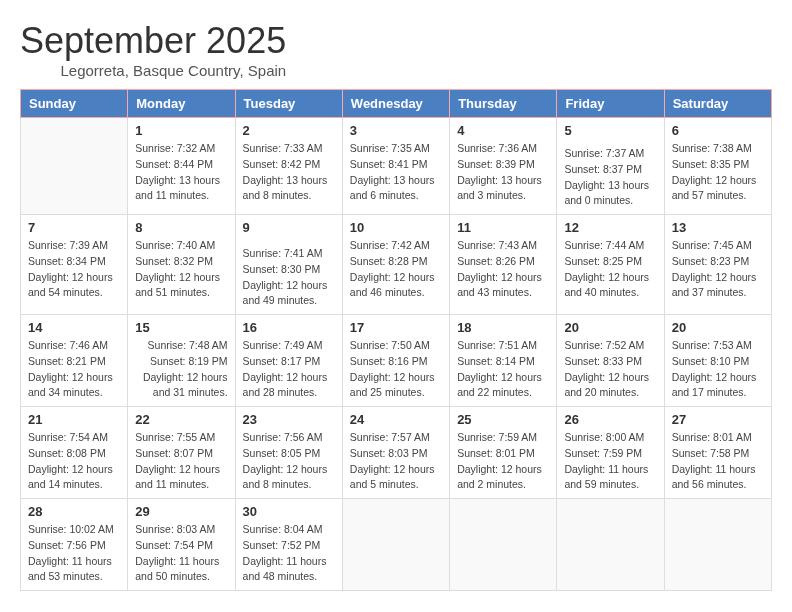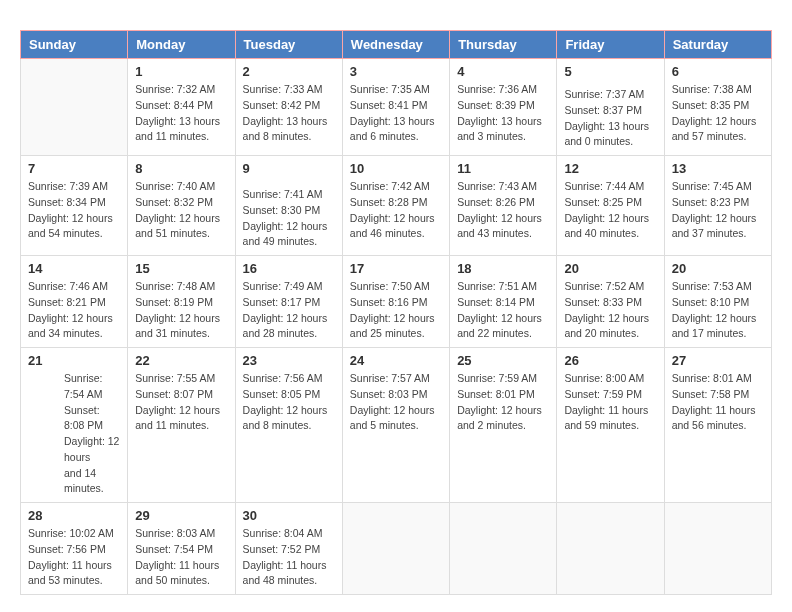--- a/index.html
+++ b/index.html
@@ -60,20 +60,24 @@
       background: #f9f9f9;
     }
     tr.week-row td {
       height: 90px;
     }
   </style>
 </head>
 <body>
 
 <div class="header-area">
+  <div class="title-area">
+    <div style="font-size:36px;font-weight:normal;color:#333;">September 2025</div>
+    <div style="font-size:15px;color:#555;">Legorreta, Basque Country, Spain</div>
+  </div>
 </div>
 
 <table class="calendar-table">
   <thead>
     <tr>
     <th>Sunday</th>
         <th>Monday</th>
         <th>Tuesday</th>
         <th>Wednesday</th>
         <th>Thursday</th>
@@ -181,21 +185,21 @@
       <tr class="week-row">
         <td>
           <span class="cell-date">14</span>
           <div class="cell-info" style="white-space: pre-line;">Sunrise: 7:46 AM
 Sunset: 8:21 PM
 Daylight: 12 hours
 and 34 minutes.</div>
         </td>
         <td>
           <span class="cell-date">15</span>
-          <div class="cell-info" style="white-space: pre-line;">Sunrise: 7:48 AM
+          <div class="cell-info" style="white-space: pre-line; text-align: right;">Sunrise: 7:48 AM
 Sunset: 8:19 PM
 Daylight: 12 hours
 and 31 minutes.</div>
         </td>
         <td>
           <span class="cell-date">16</span>
           <div class="cell-info" style="white-space: pre-line;">Sunrise: 7:49 AM
 Sunset: 8:17 PM
 Daylight: 12 hours
 and 28 minutes.</div>
@@ -225,21 +229,21 @@
           <span class="cell-date">20</span>
           <div class="cell-info" style="white-space: pre-line;">Sunrise: 7:53 AM
 Sunset: 8:10 PM
 Daylight: 12 hours
 and 17 minutes.</div>
         </td>
       </tr>
       <tr class="week-row">
         <td>
           <span class="cell-date">21</span>
-          <div class="cell-info" style="white-space: pre-line; margin-left: 36px;">Sunrise: 7:54 AM
+          <div class="cell-info" style="white-space: pre-line;">Sunrise: 7:54 AM
 Sunset: 8:08 PM
 Daylight: 12 hours
 and 14 minutes.</div>
         </td>
         <td>
           <span class="cell-date">22</span>
           <div class="cell-info" style="white-space: pre-line;">Sunrise: 7:55 AM
 Sunset: 8:07 PM
 Daylight: 12 hours
 and 11 minutes.</div>

